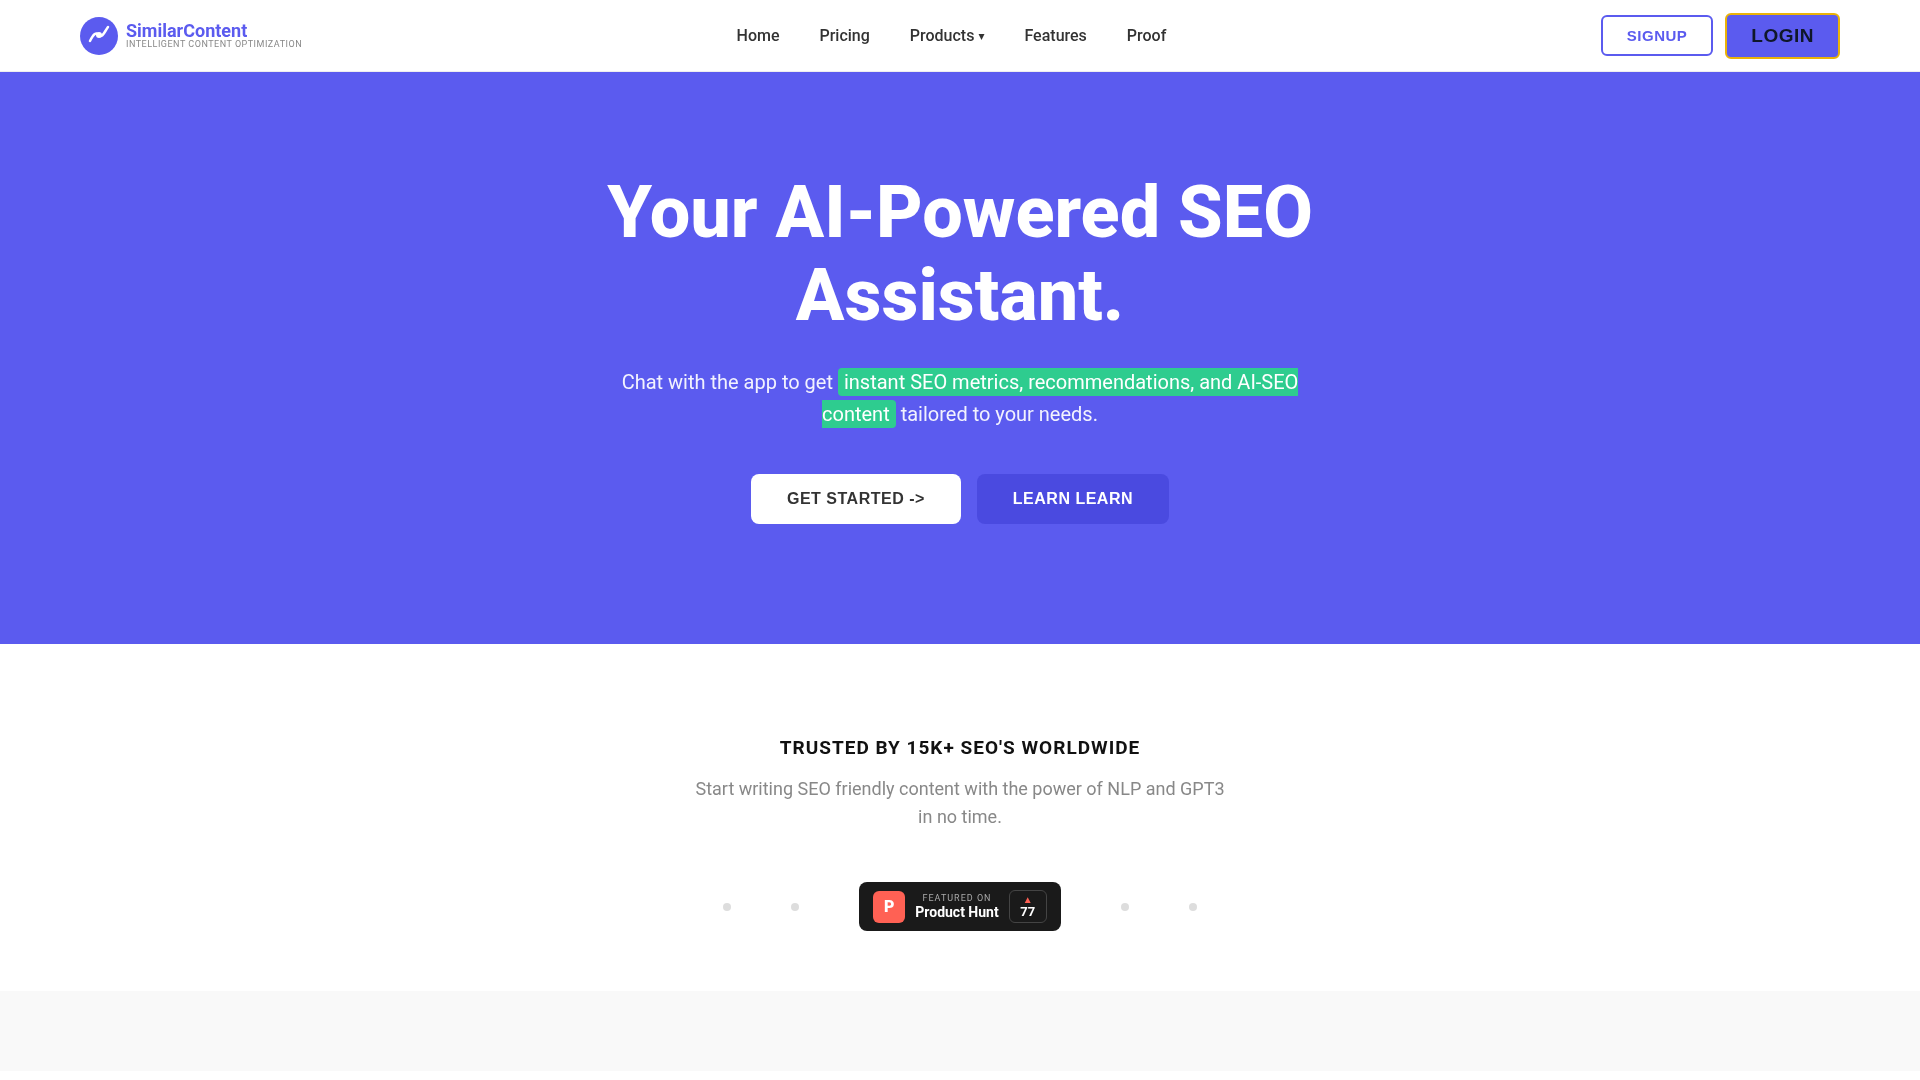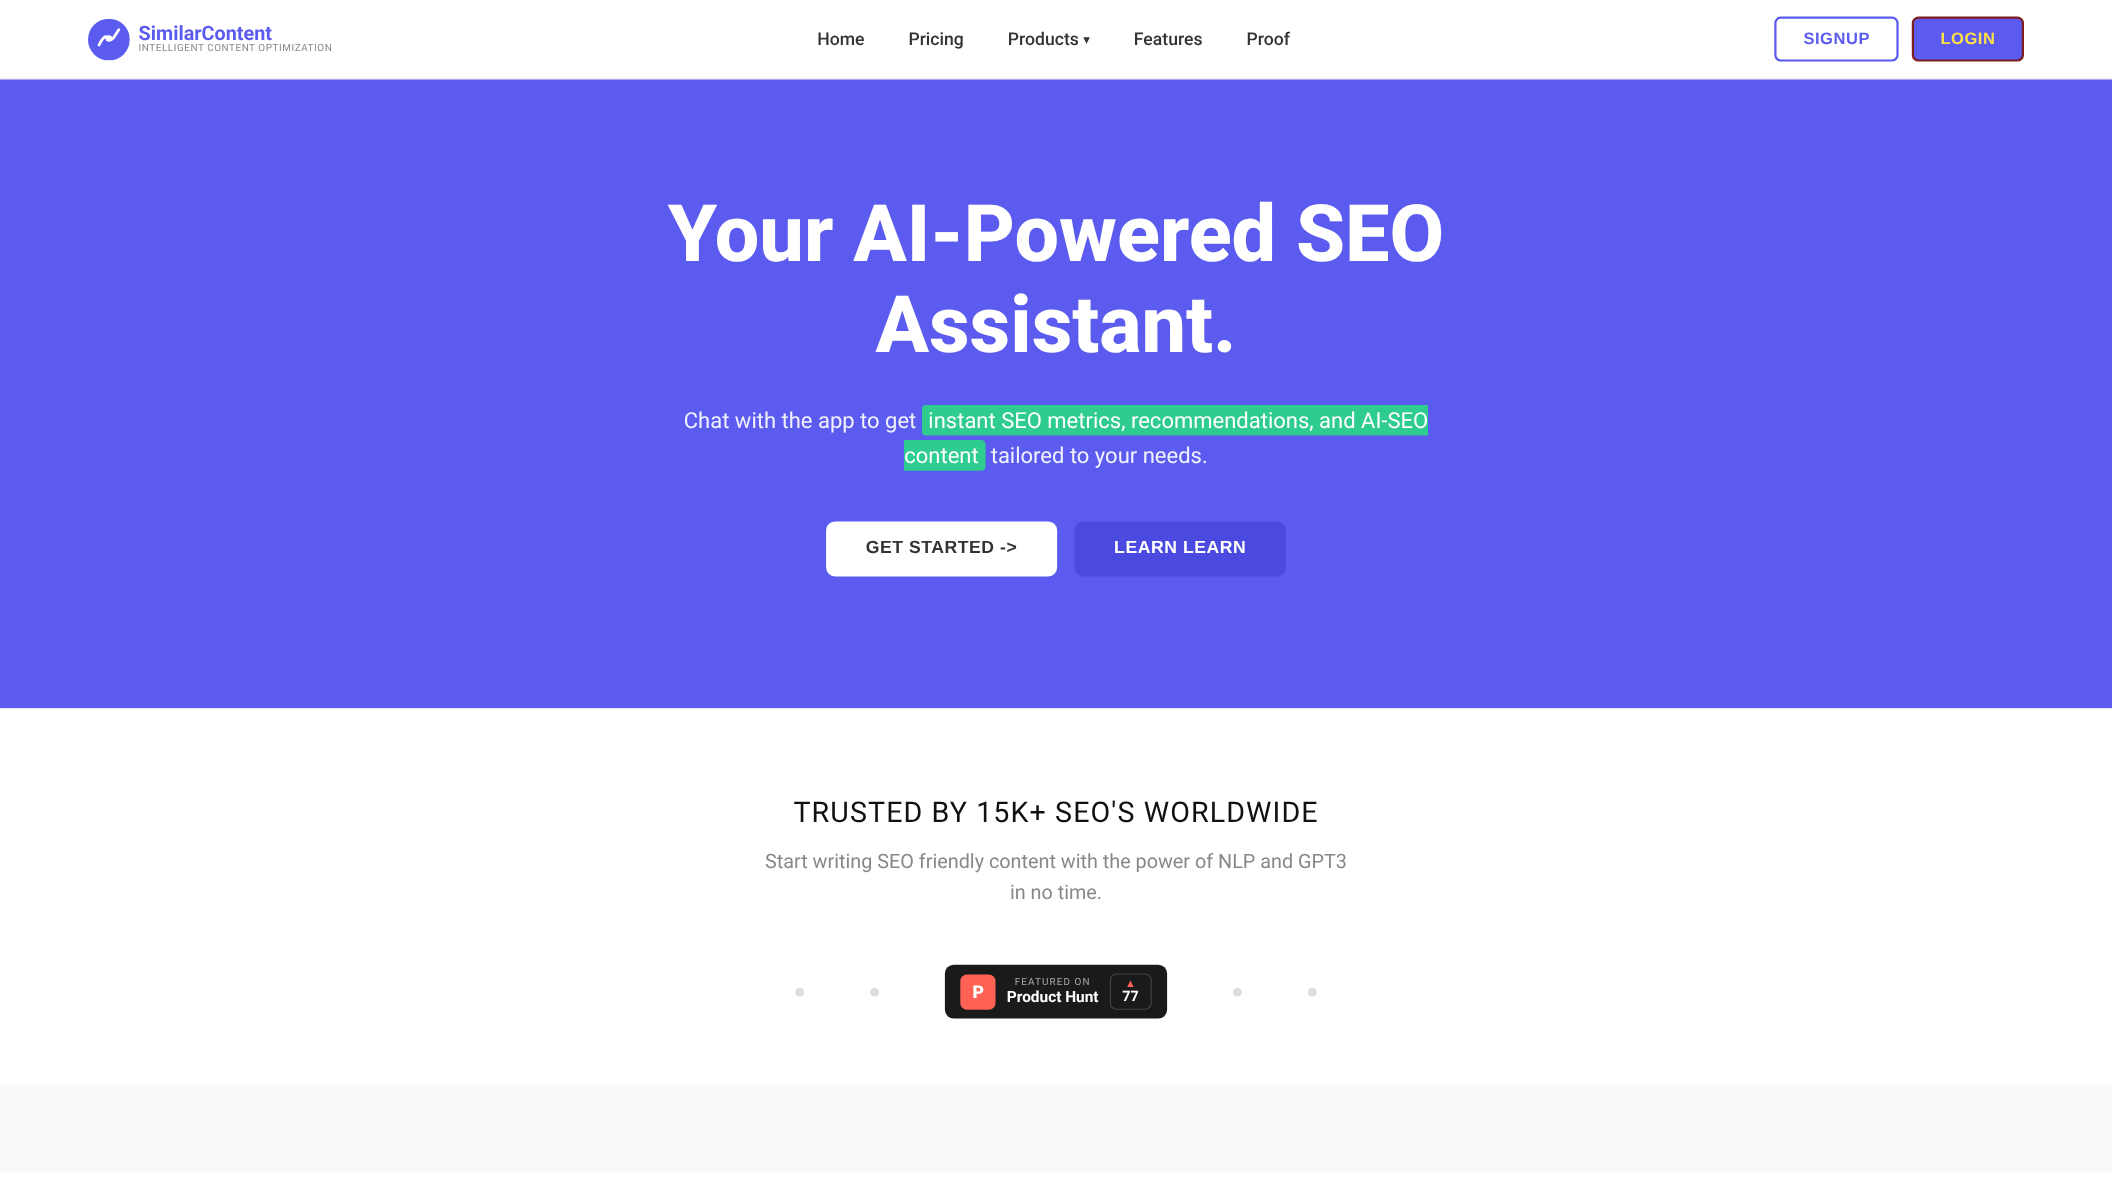--- a/index.html
+++ b/index.html
@@ -103,24 +103,24 @@
       color: #5b5bef;
       font-size: 15px;
       font-weight: 700;
       border-radius: 6px;
       cursor: pointer;
       letter-spacing: 0.5px;
     }
 
     .btn-login {
       padding: 10px 24px;
-      border: 2px solid #7f1d1d;
+      border: 2px solid #eab308;
       background: #5b5bef;
-      color: #fde047;
-      font-size: 15px;
+      color: #0f172a;
+      font-size: 19px;
       font-weight: 600;
       border-radius: 6px;
       cursor: pointer;
       letter-spacing: 0.5px;
     }
 
     
     .hero {
       background: #5b5bef;
       padding: 100px 40px 120px;
@@ -188,25 +188,26 @@
     }
 
     
     .trusted-section {
       background: #fff;
       padding: 80px 40px 60px;
       text-align: center;
     }
 
     .trusted-title {
-      font-size: 26px;
-      font-weight: 400;
+      font-size: 19px;
+      font-weight: 700;
       color: #111;
       letter-spacing: 1px;
       margin-bottom: 16px;
+      margin-top: 12px;
     }
 
     .trusted-subtitle {
       font-size: 18px;
       color: #888;
       line-height: 1.6;
       max-width: 600px;
       margin: 0 auto 50px;
     }
 

